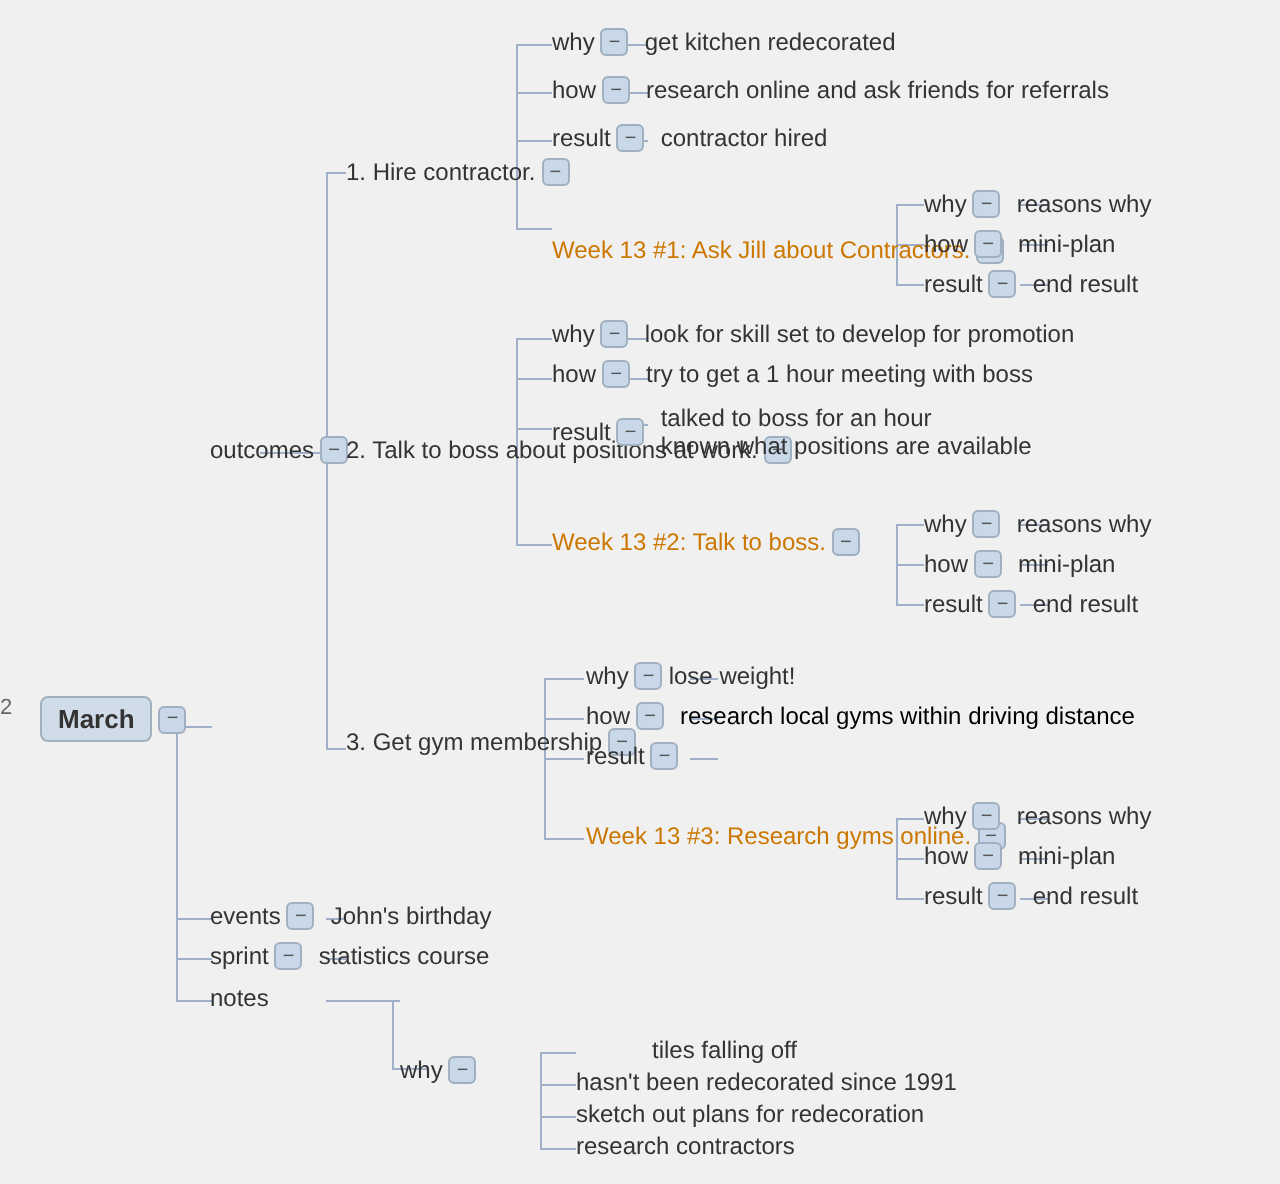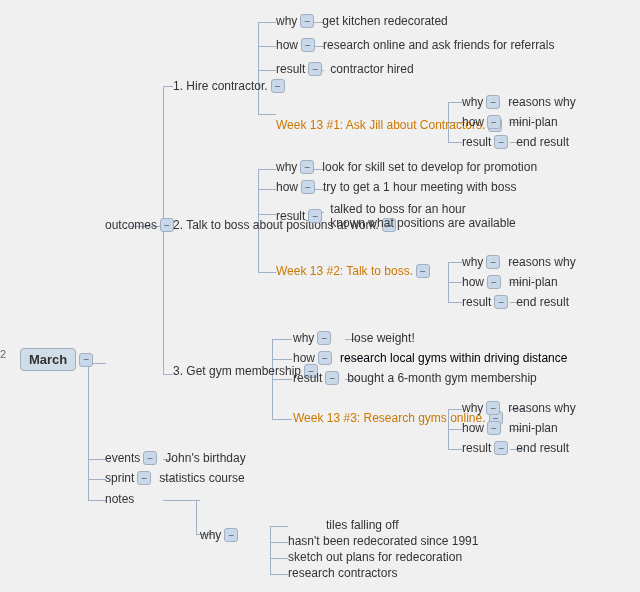--- a/index.html
+++ b/index.html
@@ -277,33 +277,32 @@
   </div>
 
   <div class="node" style="left:173px;top:364px;">
     <span class="node-label">3. Get gym membership</span>
     <div class="collapse-btn">−</div>
   </div>
 
   <div class="node" style="left:293px;top:331px;">
     <span class="node-label">why</span>
     <div class="collapse-btn">−</div>
-    <span style="margin-left:20px;font-size:12px;color:#333;">lose weight!</span>
+    <span style="margin-left:3px;font-size:12px;color:#333;">lose weight!</span>
   </div>
 
   <div class="node" style="left:293px;top:351px;">
     <span class="node-label">how</span>
     <div class="collapse-btn">−</div>
     <span style="margin-left:8px;font-size:12px;color:#000000;">research local gyms within driving distance</span>
   </div>
 
   <div class="node" style="left:293px;top:371px;">
     <span class="node-label">result</span>
     <div class="collapse-btn">−</div>
-    <span style="margin-left:8px;font-size:12px;color:#333;">bought a 6-month gym membership</span>
   </div>
 
   <div class="node" style="left:293px;top:411px;">
     <span class="node-label-orange">Week 13 #3: Research gyms online.</span>
     <div class="collapse-btn">−</div>
   </div>
 
   <div class="node" style="left:462px;top:401px;">
     <span class="node-label">why</span>
     <div class="collapse-btn">−</div>

